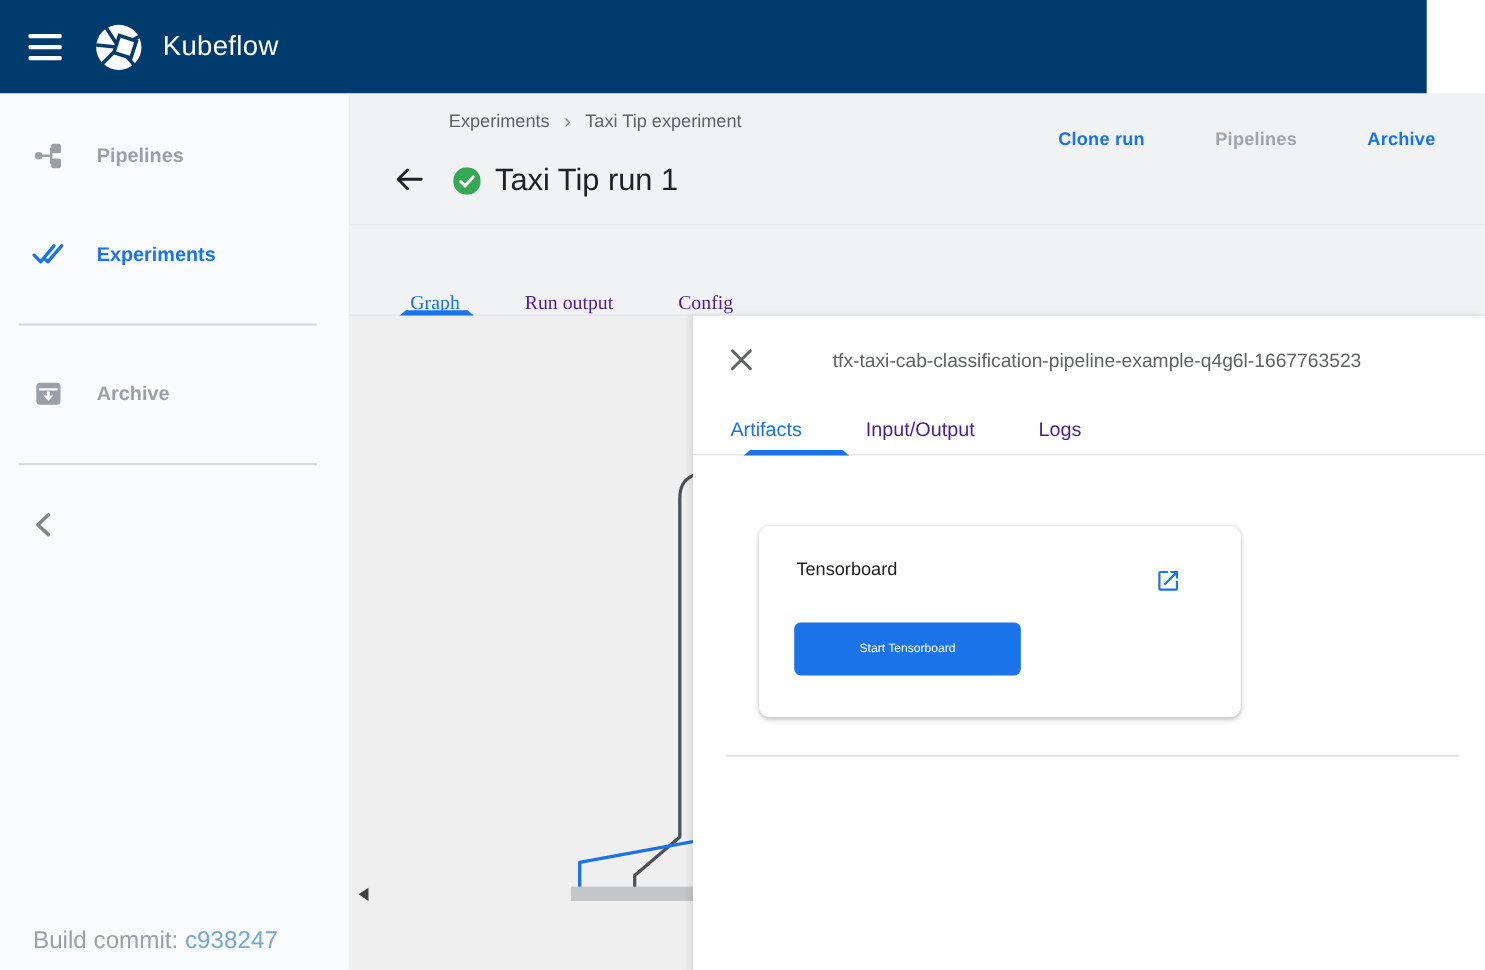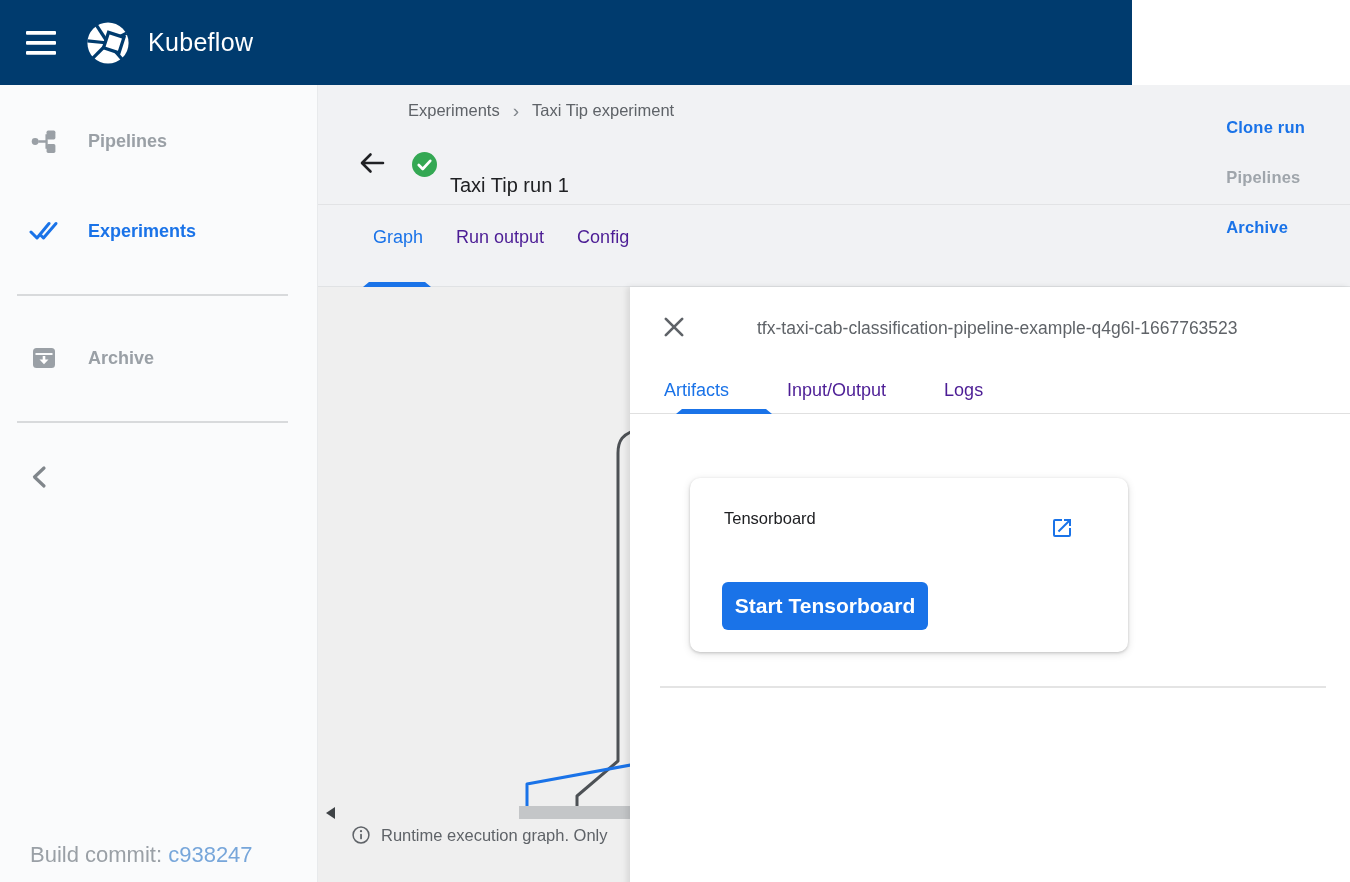--- a/index.html
+++ b/index.html
@@ -1,21 +1,21 @@
 <!DOCTYPE html>
 <html><head>
 <meta charset="utf-8">
 <style>
   * { margin:0; padding:0; box-sizing:border-box; }
   html,body { width:1350px; height:882px; overflow:hidden; background:#fff;
               font-family:"Liberation Sans", sans-serif; }
   .screen { position:relative; width:1350px; height:882px; }
 
   
-  .topbar { position:absolute; left:0; top:0; width:1132px; height:85px;
+  .topbar { position:absolute; left:0; top:0; width:1297px; height:85px;
             background:#003b6e; display:flex; align-items:center; }
   .hamburger { margin-left:18px; width:46px; height:46px; display:flex;
                align-items:center; justify-content:center; cursor:pointer; }
   .logo-wrap { margin-left:18px; display:flex; align-items:center; cursor:pointer; }
   .app-name { color:#fff; font-size:25px; font-weight:500; margin-left:14px; letter-spacing:.3px; }
 
   
   .sidebar { position:absolute; left:0; top:85px; width:318px; height:797px;
              background:#fafbfc; border-right:1px solid #e8eaec; }
   .side-item { position:absolute; left:0; width:100%; height:44px; display:flex;
@@ -31,27 +31,27 @@
   
   .main { position:absolute; left:318px; top:85px; width:1032px; height:797px;
           background:#f1f2f4; }
   .page-header { position:relative; height:120px; border-bottom:1px solid #e2e3e5; }
   .breadcrumb { position:absolute; left:90px; top:16px; display:flex; align-items:center;
                 gap:13px; font-size:16.5px; color:#5f6368; }
   .breadcrumb .crumb { cursor:pointer; }
   .breadcrumb .sep { color:#80868b; font-size:19px; line-height:1; }
   .back-btn { position:absolute; left:40px; top:64px; width:28px; height:28px; cursor:pointer; }
   .status-ic { position:absolute; left:94px; top:67px; width:25px; height:25px; }
-  .run-title { position:absolute; left:132px; top:63px; font-size:20px; color:#202124;margin-top:26px; }
-  .actions { position:absolute; right:45px; top:33px; display:flex; gap:31px;flex-direction:column; }
+  .run-title { position:absolute; left:132px; top:63px; font-size:28px; color:#202124; }
+  .actions { position:absolute; right:45px; top:33px; display:flex; gap:64px; }
   .action-btn { font-size:16.5px; font-weight:700; color:#1a73e8; cursor:pointer; letter-spacing:.2px; }
   .action-btn.disabled { color:#9fa5ab; cursor:default; }
 
-  .tabbar { position:relative; height:82px; display:flex; align-items:flex-start;
-            gap:33px; padding-left:55px; padding-top:22px; border-bottom:1px solid #e0e2e4; }
+  .tabbar { position:relative; height:82px; display:flex; align-items:flex-end;
+            gap:59px; padding-left:55px; padding-top:22px; border-bottom:1px solid #e0e2e4;font-family:Liberation Serif, serif; }
   .tab { font-size:18px; font-weight:500; color:#4c1d95; cursor:pointer; }
   .tab.active { color:#1a73e8; }
   .tab-indicator { position:absolute; bottom:-1px; left:45px; width:68px; height:0;
                    border-bottom:5px solid #1a73e8; border-left:6px solid transparent;
                    border-right:6px solid transparent; }
 
   .content { position:absolute; left:0; top:202px; width:1032px; height:595px; display:flex; }
 
   
   .graph-area { position:relative; width:312px; height:595px; background:#efefef; overflow:hidden; }
@@ -75,22 +75,22 @@
   .panel-tab-indicator { position:absolute; bottom:-1px; left:46px; width:96px; height:0;
                          border-bottom:5px solid #1a73e8; border-left:6px solid transparent;
                          border-right:6px solid transparent; }
   .artifact-card { position:absolute; left:60px; top:191px; width:438px; height:174px;
                    background:#fff; border-radius:10px;
                    box-shadow:0 1px 3px rgba(0,0,0,.18), 0 2px 8px rgba(0,0,0,.12); }
   .card-title { position:absolute; left:34px; top:31px; font-size:16.5px; font-weight:400; color:#202124; }
   .open-new { position:absolute; left:360px; top:38px; width:24px; height:24px; cursor:pointer; }
   .start-btn { position:absolute; left:32px; top:88px; width:206px; height:48px;
                background:#1a73e8; border:none; border-radius:6px; color:#fff;
-               font-family:"Liberation Sans", sans-serif; font-size:21px; font-weight:700;
-               display:flex; align-items:center; justify-content:center; cursor:pointer;margin-top:16px; }
+               font-family:"Liberation Sans", sans-serif; font-size:11px; font-weight:400;
+               display:flex; align-items:center; justify-content:center; cursor:pointer; }
   .panel-divider { position:absolute; left:30px; top:399px; width:666px; height:2px; background:#e4e4e4; }
 </style>
 </head>
 <body>
 
 <div class="screen">
 
   <div class="topbar">
     <div class="hamburger">
       <svg width="32" height="26" viewBox="0 0 32 26">
@@ -205,28 +205,20 @@
 
     <div class="content">
 
       <div class="graph-area">
         <svg class="edges" width="312" height="595">
           <path d="M318 143 C 305 147 300 153 300 166 L300 474 L259 509 L259 521" stroke="#4d5155" stroke-width="3" fill="none" stroke-linejoin="round"></path>
           <path d="M318 477 L209 497 L209 521" stroke="#1a73e8" stroke-width="3" fill="none" stroke-linejoin="round"></path>
         </svg>
         <div class="scroll-left"></div>
         <div class="h-scrollbar"></div>
-        <div class="graph-note">
-          <svg width="20" height="20" viewBox="0 0 24 24">
-            <circle cx="12" cy="12" r="9.5" stroke="#5f6368" stroke-width="1.8" fill="none"></circle>
-            <rect x="11" y="10.5" width="2.1" height="6.6" rx="1" fill="#5f6368"></rect>
-            <circle cx="12" cy="7.4" r="1.35" fill="#5f6368"></circle>
-          </svg>
-          <span>Runtime execution graph. Only</span>
-        </div>
       </div>
 
       <div class="panel">
         <div class="panel-close">
           <svg width="28" height="28" viewBox="0 0 24 24">
             <path d="M5 5 L19 19 M19 5 L5 19" stroke="#5f6368" stroke-width="2.3" stroke-linecap="round"></path>
           </svg>
         </div>
         <div class="panel-title">tfx-taxi-cab-classification-pipeline-example-q4g6l-1667763523</div>
 

